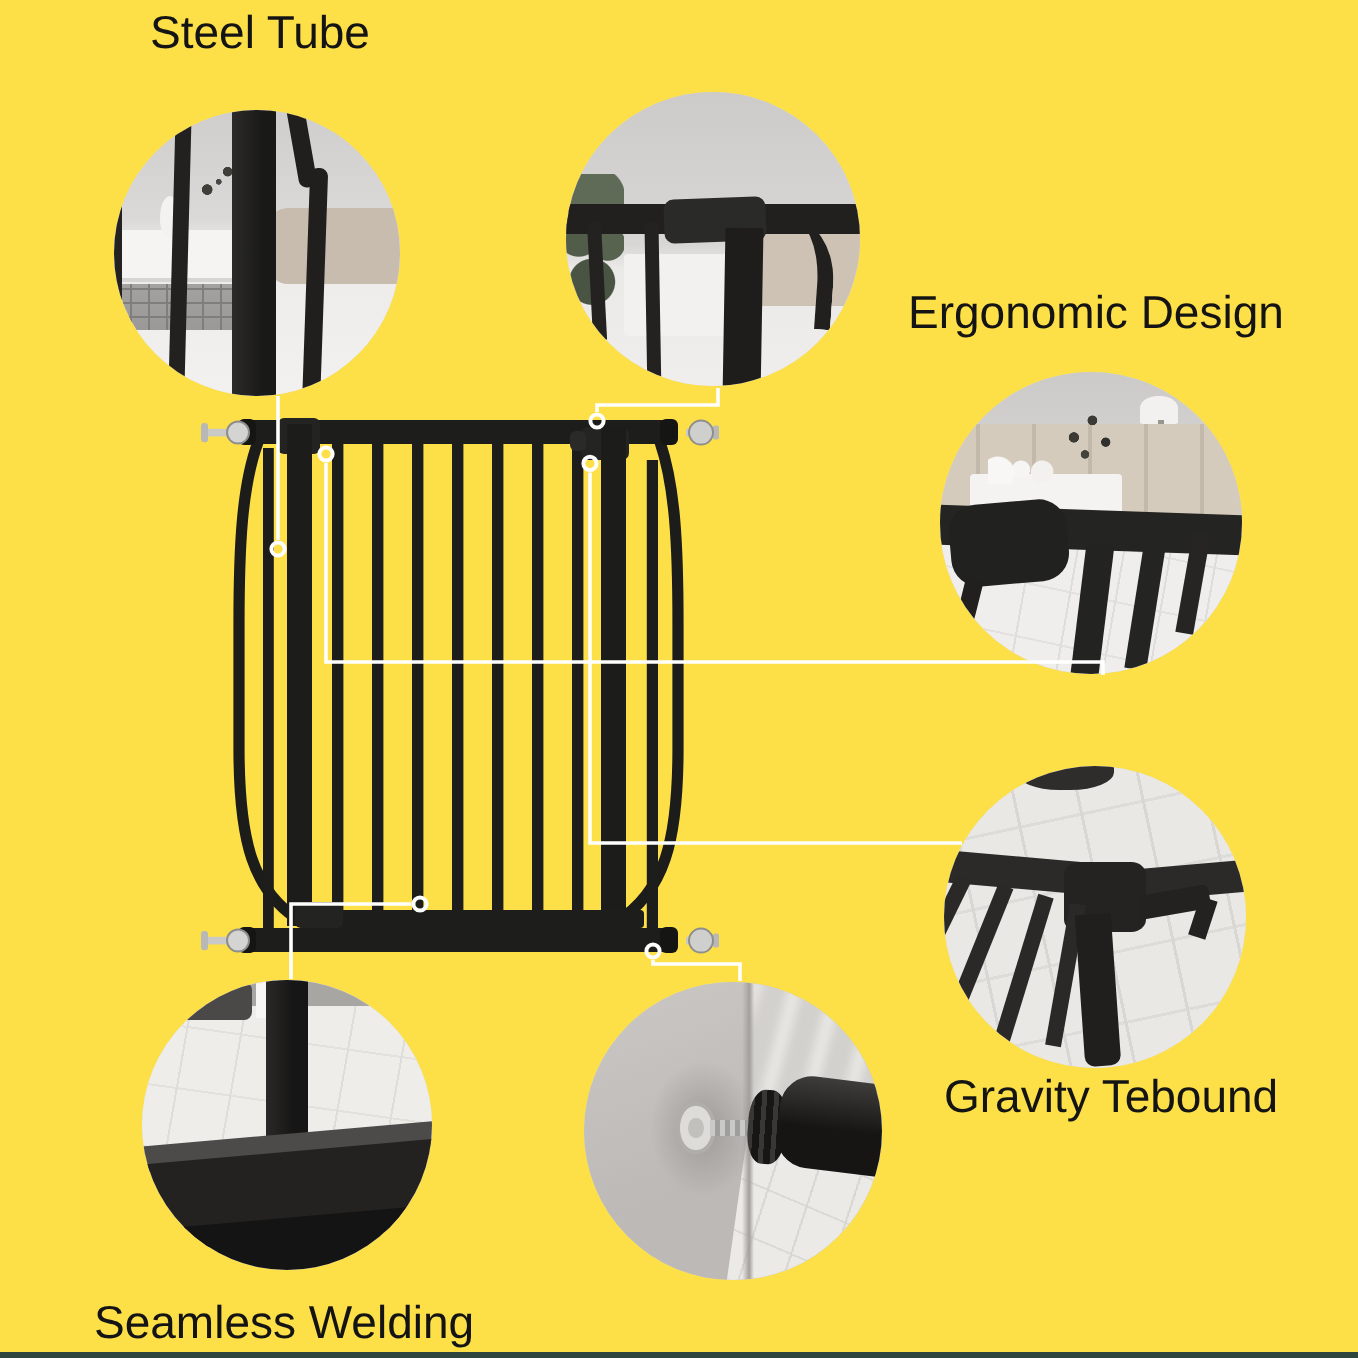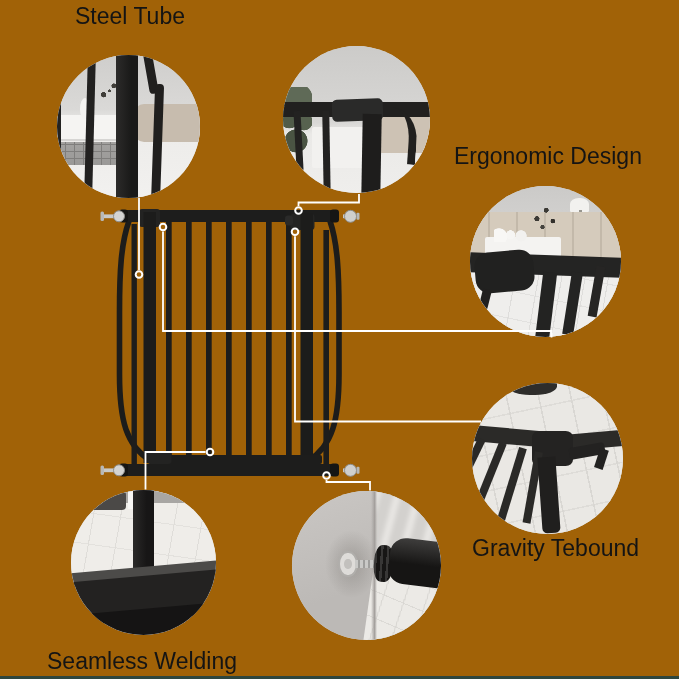--- a/index.html
+++ b/index.html
@@ -7,21 +7,21 @@
           font-family:"Liberation Sans",sans-serif}
   .lbl{position:absolute;font-size:23px;line-height:23.5px;color:#141414;white-space:nowrap}
   .ph{position:absolute;border-radius:50%;overflow:hidden;background:#d8d7d5}
   .ph div{position:absolute}
   .gate-svg{position:absolute;left:0;top:0}
   .bottom-edge{position:absolute;left:0;bottom:0;width:100%;height:3px;background:#2e463e}
 </style>
 </head>
 <body>
 
-<div class="canvas" style="background: #a16207;">
+<div class="canvas" style="background: #fde047;">
 
   <div class="ph" style="left:57px;top:55px;width:143px;height:143px">
     <div style="inset:0;background:linear-gradient(180deg,#cfcecc 0%,#dad9d7 38%,#ecebe9 48%,#f2f1ef 100%)"></div>
     <div style="right:-6%;top:34%;width:52%;height:27%;background:#c7bcae;border-radius:10px"></div>
     <div style="left:0;top:42%;width:46%;height:17%;background:#f5f4f2;border-radius:2px;box-shadow:0 2px 0 #d6d5d3"></div>
     <div style="left:-6%;top:61%;width:58%;height:16%;background:repeating-linear-gradient(90deg,transparent 0 8px,#7f7e7c 8px 9px),repeating-linear-gradient(0deg,transparent 0 6px,#7f7e7c 6px 7px),linear-gradient(#a3a2a0,#9a9997)"></div>
     <div style="left:16%;top:30%;width:7%;height:15%;background:#f3f2f0;border-radius:50% 50% 45% 45%"></div>
     <div style="left:26%;top:16%;width:22%;height:20%;background:radial-gradient(circle at 30% 60%,#403e39 9%,transparent 10%),radial-gradient(circle at 62% 28%,#403e39 8%,transparent 9%),radial-gradient(circle at 82% 68%,#35332f 7%,transparent 8%),radial-gradient(circle at 48% 46%,#4a4843 6%,transparent 7%)"></div>
     <div style="left:-2%;top:28%;width:5%;height:50%;background:#232221"></div>
     <div style="left:20%;top:-2%;width:5.5%;height:104%;background:#222120;transform:rotate(1.5deg)"></div>

